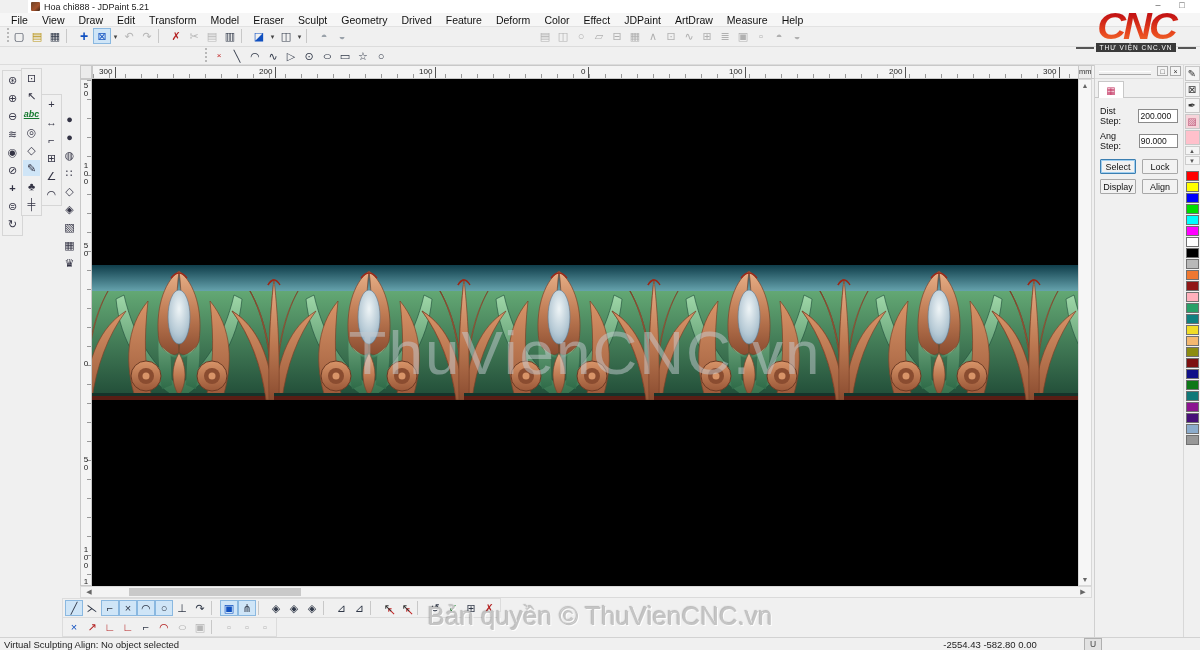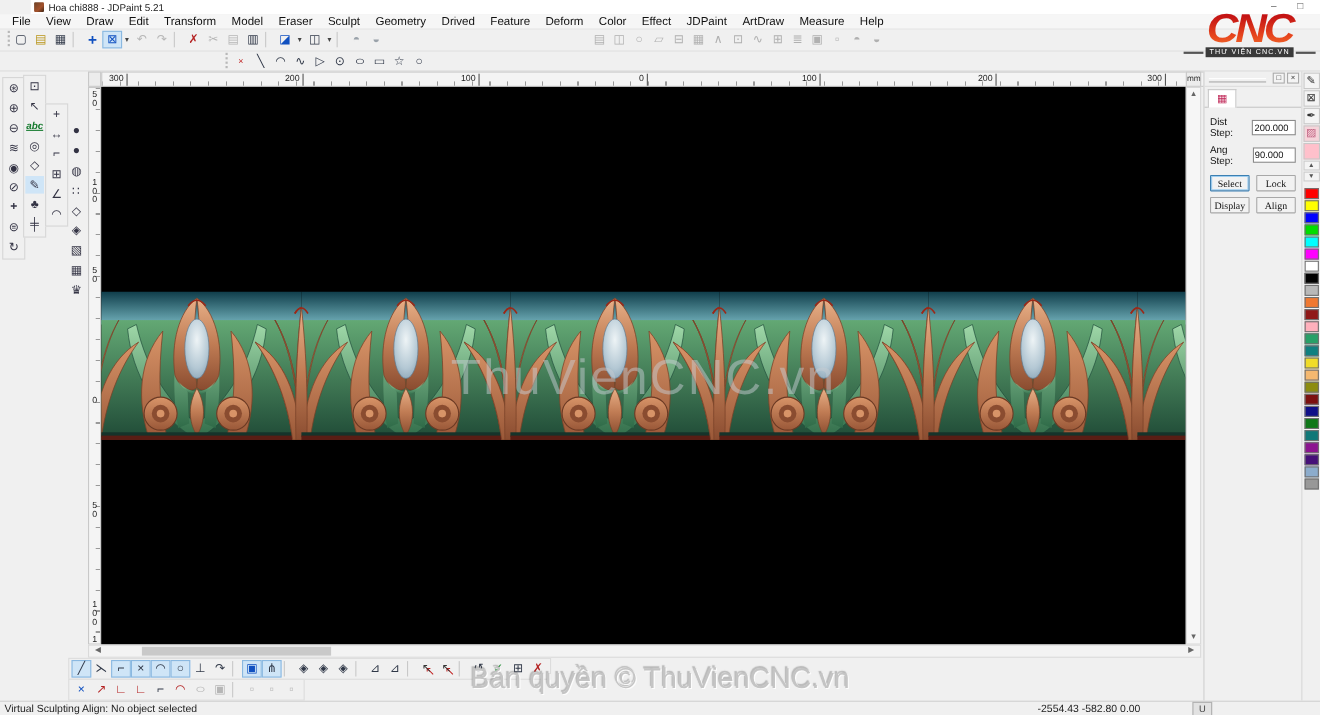--- a/index.html
+++ b/index.html
@@ -67,21 +67,21 @@
           background-image:repeating-linear-gradient(to bottom,#999 0 1px,transparent 1px 19px);
           background-size:4px 100%;background-position:100% 0;background-repeat:no-repeat;}
   .vlab{position:absolute;left:1px;width:8px;font-size:8px;line-height:8px;color:#222;word-break:break-all;text-align:center;}
   .vlab:nth-child(1){top:-6px}.vlab:nth-child(2){top:82px}.vlab:nth-child(3){top:162px}
   .vlab:nth-child(4){top:280px}.vlab:nth-child(5){top:376px}.vlab:nth-child(6){top:466px}
   .vlab:nth-child(7){top:498px}
   
   .canvas{position:absolute;left:92px;top:79px;width:986px;height:507px;background:#000;overflow:hidden;}
   .relief{position:absolute;left:0;top:186px;width:986px;height:135px;}
   .cwm{position:absolute;left:50%;top:238px;transform:translateX(-50%);
-       font-size:45px;letter-spacing:2px;color:rgba(198,204,210,0.5);white-space:nowrap;}
+       font-size:62px;letter-spacing:2px;color:rgba(198,204,210,0.5);white-space:nowrap;}
   
   .vscroll{position:absolute;left:1078px;top:79px;width:14px;height:507px;background:#f6f6f6;border:1px solid #d8d8d8;box-sizing:border-box;}
   .vsbtn{position:absolute;left:0;width:12px;height:11px;font-size:7px;color:#666;text-align:center;line-height:11px;}
   .vsbtn.up{top:0;}.vsbtn.down{bottom:0;}
   .hscroll{position:absolute;left:80px;top:586px;width:1012px;height:12px;background:#f3f3f3;border:1px solid #dadada;box-sizing:border-box;}
   .hsbtn{position:absolute;top:0;width:12px;height:10px;font-size:7px;color:#666;text-align:center;line-height:10px;}
   .hsbtn.left{left:2px;}.hsbtn.right{right:2px;}
   .hthumb{position:absolute;left:48px;top:1px;width:172px;height:8px;background:#c9c9c9;}
   
   .rpanel{position:absolute;left:1094px;top:65px;width:89px;height:572px;background:#f0f0f0;border-left:1px solid #d0d0d0;box-sizing:border-box;}
@@ -91,21 +91,21 @@
   .rp-hbtn{width:11px;height:10px;border:1px solid #aaa;background:#f4f4f4;font-size:7px;line-height:9px;text-align:center;color:#333;box-sizing:border-box;}
   .rp-tabs{height:18px;border-bottom:1px solid #c8c8c8;position:relative;}
   .rp-tab{position:absolute;left:3px;top:2px;width:24px;height:16px;background:#fff;border:1px solid #c8c8c8;border-bottom:none;
           display:flex;align-items:center;justify-content:center;font-size:10px;color:#c02858;}
   .rp-body{padding:8px 5px 0 5px;}
   .rp-row{display:flex;align-items:center;justify-content:flex-end;margin-bottom:5px;}
   .rp-label{font-size:9px;color:#111;}
   .rp-input{width:36px;height:12px;background:#fff;border:1px solid #8a8a8a;font-size:8.5px;line-height:12px;
             padding:0 1px;overflow:hidden;white-space:nowrap;box-sizing:content-box;}
   .rp-btns{display:grid;grid-template-columns:1fr 1fr;gap:5px 6px;margin-top:8px;}
-  .rp-btn{height:15px;font-size:9px;font-family:Liberation Serif, serif;background:#f2f2f2;border:1px solid #a8a8a8;
+  .rp-btn{height:15px;font-size:9px;font-family:Liberation Sans, sans-serif;background:#f2f2f2;border:1px solid #a8a8a8;
           border-radius:1px;padding:0;color:#111;}
   .rp-btn:first-child{border:1px solid #3c7fb1;box-shadow:0 0 0 1px #9ecef0 inset;}
   
   .cstrip{position:absolute;left:1183px;top:65px;width:17px;height:572px;background:#f0f0f0;border-left:1px solid #d8d8d8;
           box-sizing:border-box;display:flex;flex-direction:column;align-items:center;}
   .pal-btn{width:15px;height:15px;display:flex;align-items:center;justify-content:center;font-size:10px;color:#333;
            border:1px solid #c8c8c8;box-sizing:border-box;margin-top:1px;background:#f4f4f4;}
   .pinkish{color:#c06080;background:#f6d4da;}
   .pinkbg{background:#ffc0cb;}
   .pal-arrow{width:15px;height:9px;font-size:6px;color:#555;text-align:center;line-height:9px;border:1px solid #ccc;

